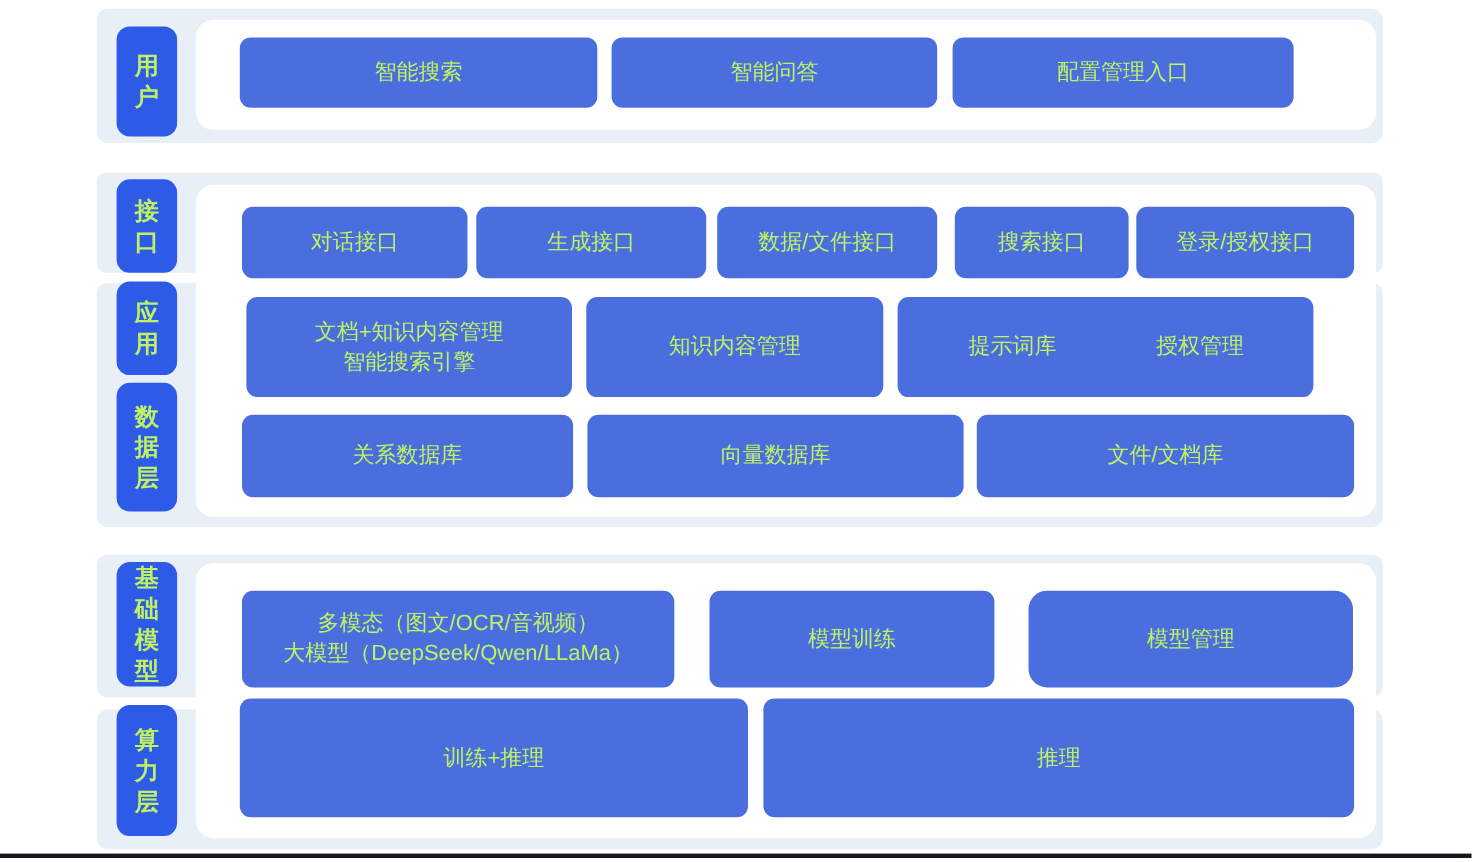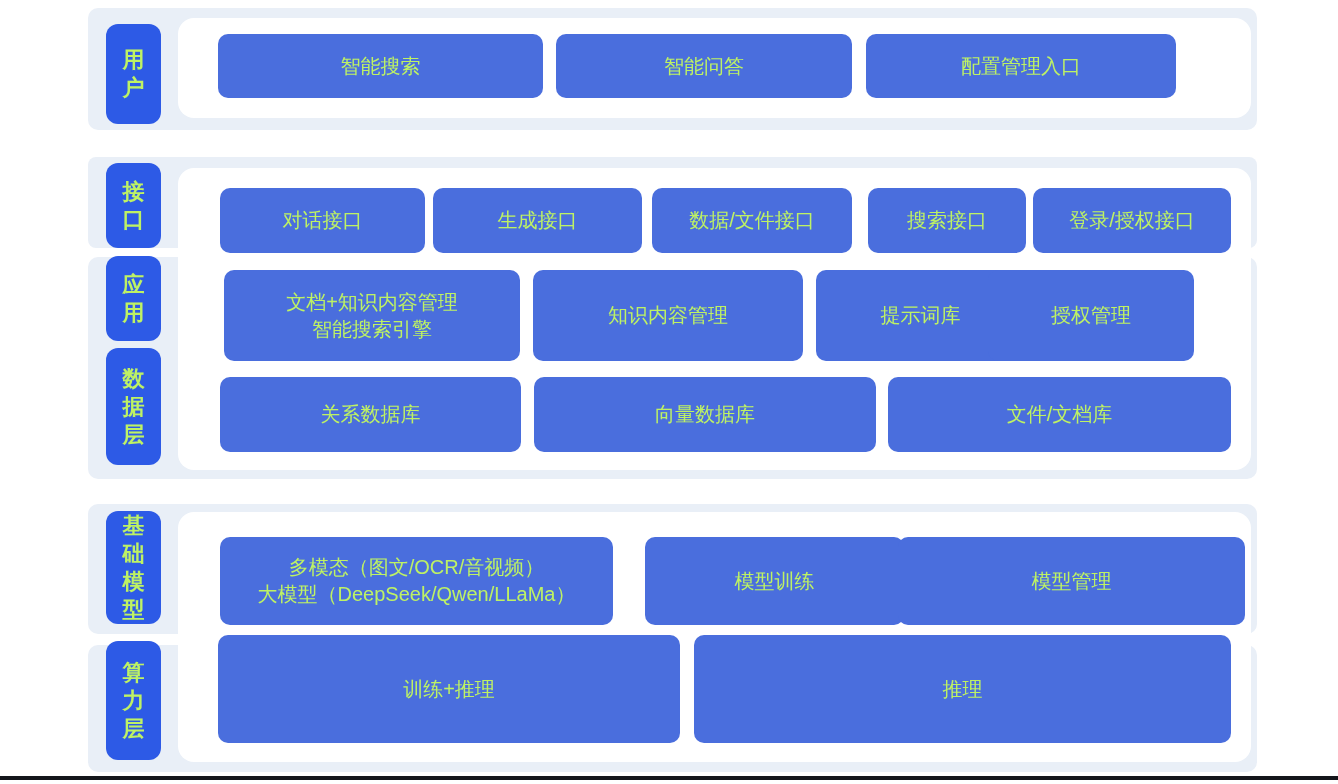--- a/index.html
+++ b/index.html
@@ -54,21 +54,21 @@
   .b-a1{top:270px;height:91px;left:533px;width:270px;}
   .b-a2{top:270px;height:91px;left:816px;width:209px;}
   .b-a3{top:270px;height:91px;left:988px;width:206px;}
   
   .b-d0{top:377px;height:75px;left:220px;width:301px;}
   .b-d1{top:377px;height:75px;left:534px;width:342px;}
   .b-d2{top:377px;height:75px;left:888px;width:343px;}
   
   .b-m0{top:537px;height:88px;left:220px;width:393px;}
   .b-m1{top:537px;height:88px;left:645px;width:259px;}
-  .b-m2{top:537px;height:88px;left:898px;width:347px;}
+  .b-m2{top:537px;height:88px;left:935px;width:295px;border-radius:17px;}
   
   .b-c0{top:635px;height:108px;left:218px;width:462px;}
   .b-c1{top:635px;height:108px;left:694px;width:537px;}
 
   .bottom-bar{position:absolute;left:0;top:776px;width:1338px;height:4px;background:#14161b;}
 </style>
 </head>
 <body>
 
 <div class="stage">

